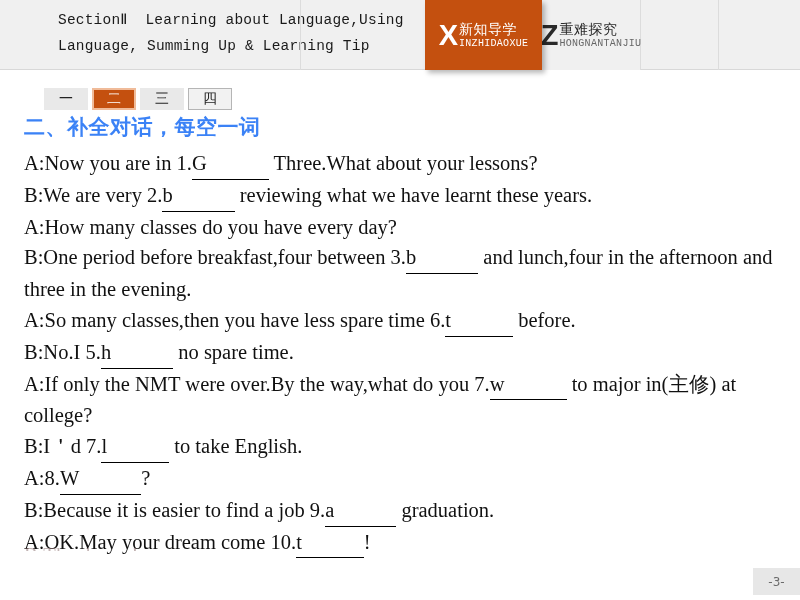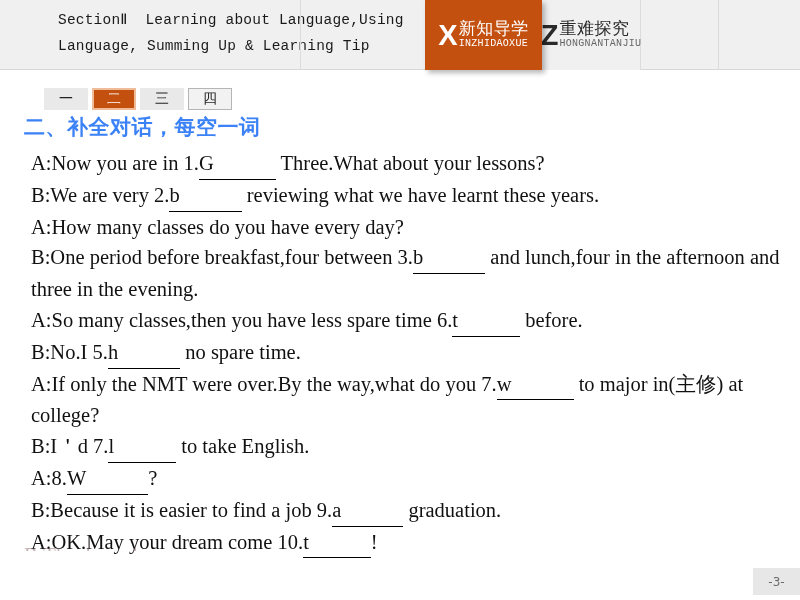--- a/index.html
+++ b/index.html
@@ -75,22 +75,22 @@
   }
   .tab-letter {
     font-family: "Liberation Sans", sans-serif;
     font-weight: bold;
     font-size: 29px;
     line-height: 30px;
     margin-right: 1px;
   }
   .tab-words { display: flex; flex-direction: column; }
   .tab-cn {
-    font-family: Liberation Serif, serif;
-    font-size: 17px;
+    font-family: Liberation Sans, sans-serif;
+    font-size: 14px;
     line-height: 18px;
     letter-spacing: 0.5px;
   }
   .tab-py {
     font-family: Liberation Mono, monospace;
     font-size: 10px;
     line-height: 11px;
     letter-spacing: 0.3px;
   }
   #tab-xinzhi .tab-letter,
@@ -146,21 +146,21 @@
     top: 0px;
     font-family: "DejaVu Sans", sans-serif;
     font-weight: bold;
     font-size: 21px;
     line-height: 30px;
     color: #3b82f6;
     letter-spacing: 0.5px;
   }
   #dialogue {
     position: absolute;
-    left: 31px;
+    left: 24px;
     top: 36px;
     width: 752px;
     font-family: "Liberation Serif", "DejaVu Serif", serif;
     font-size: 20.5px;
     line-height: 30.8px;
     color: #111111;
   }
   .dlg-line {
     white-space: normal;
   }

